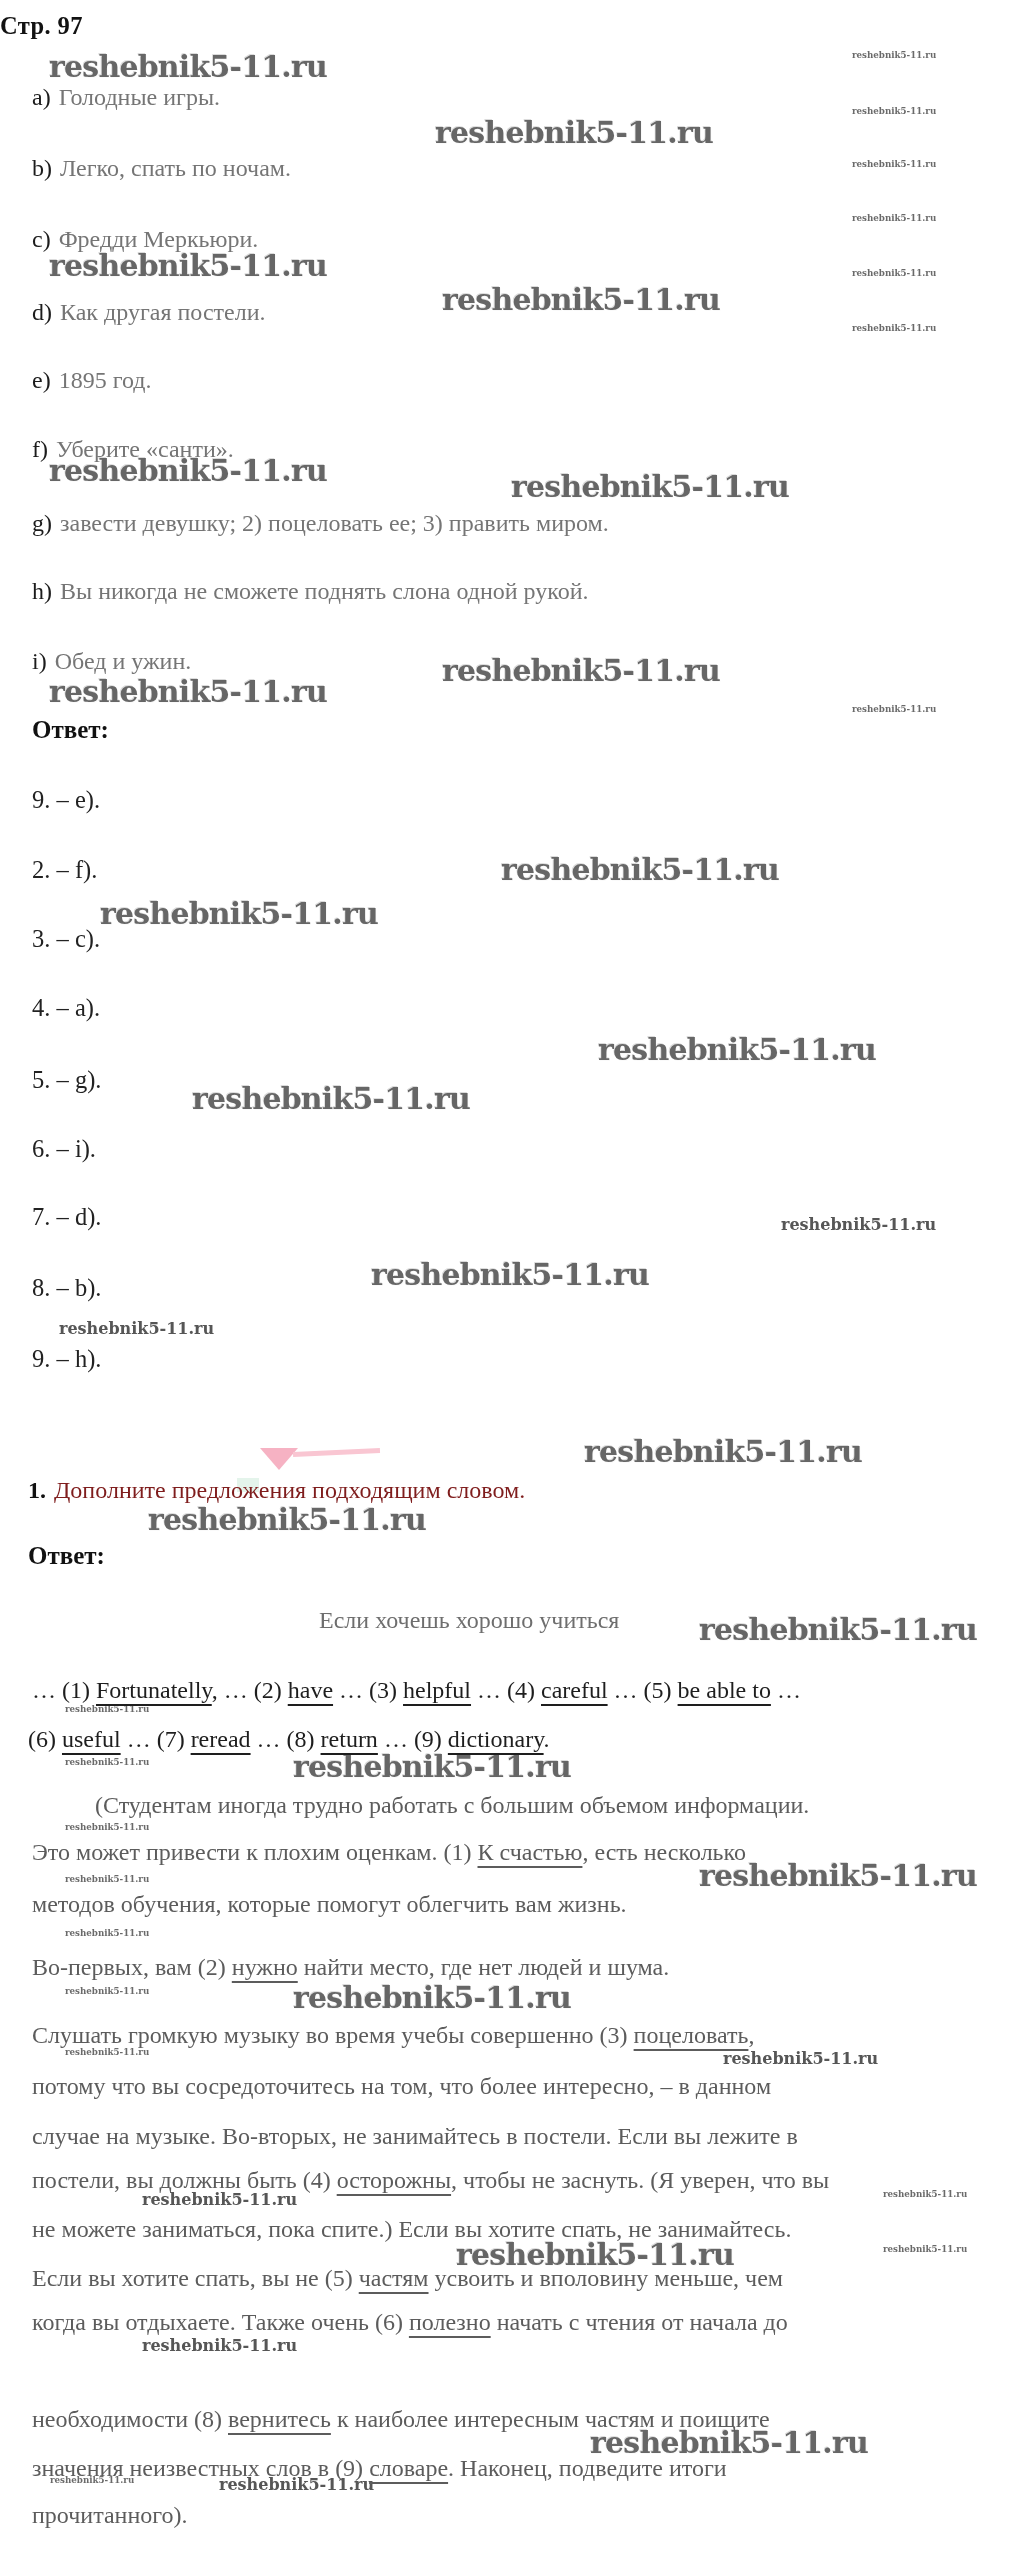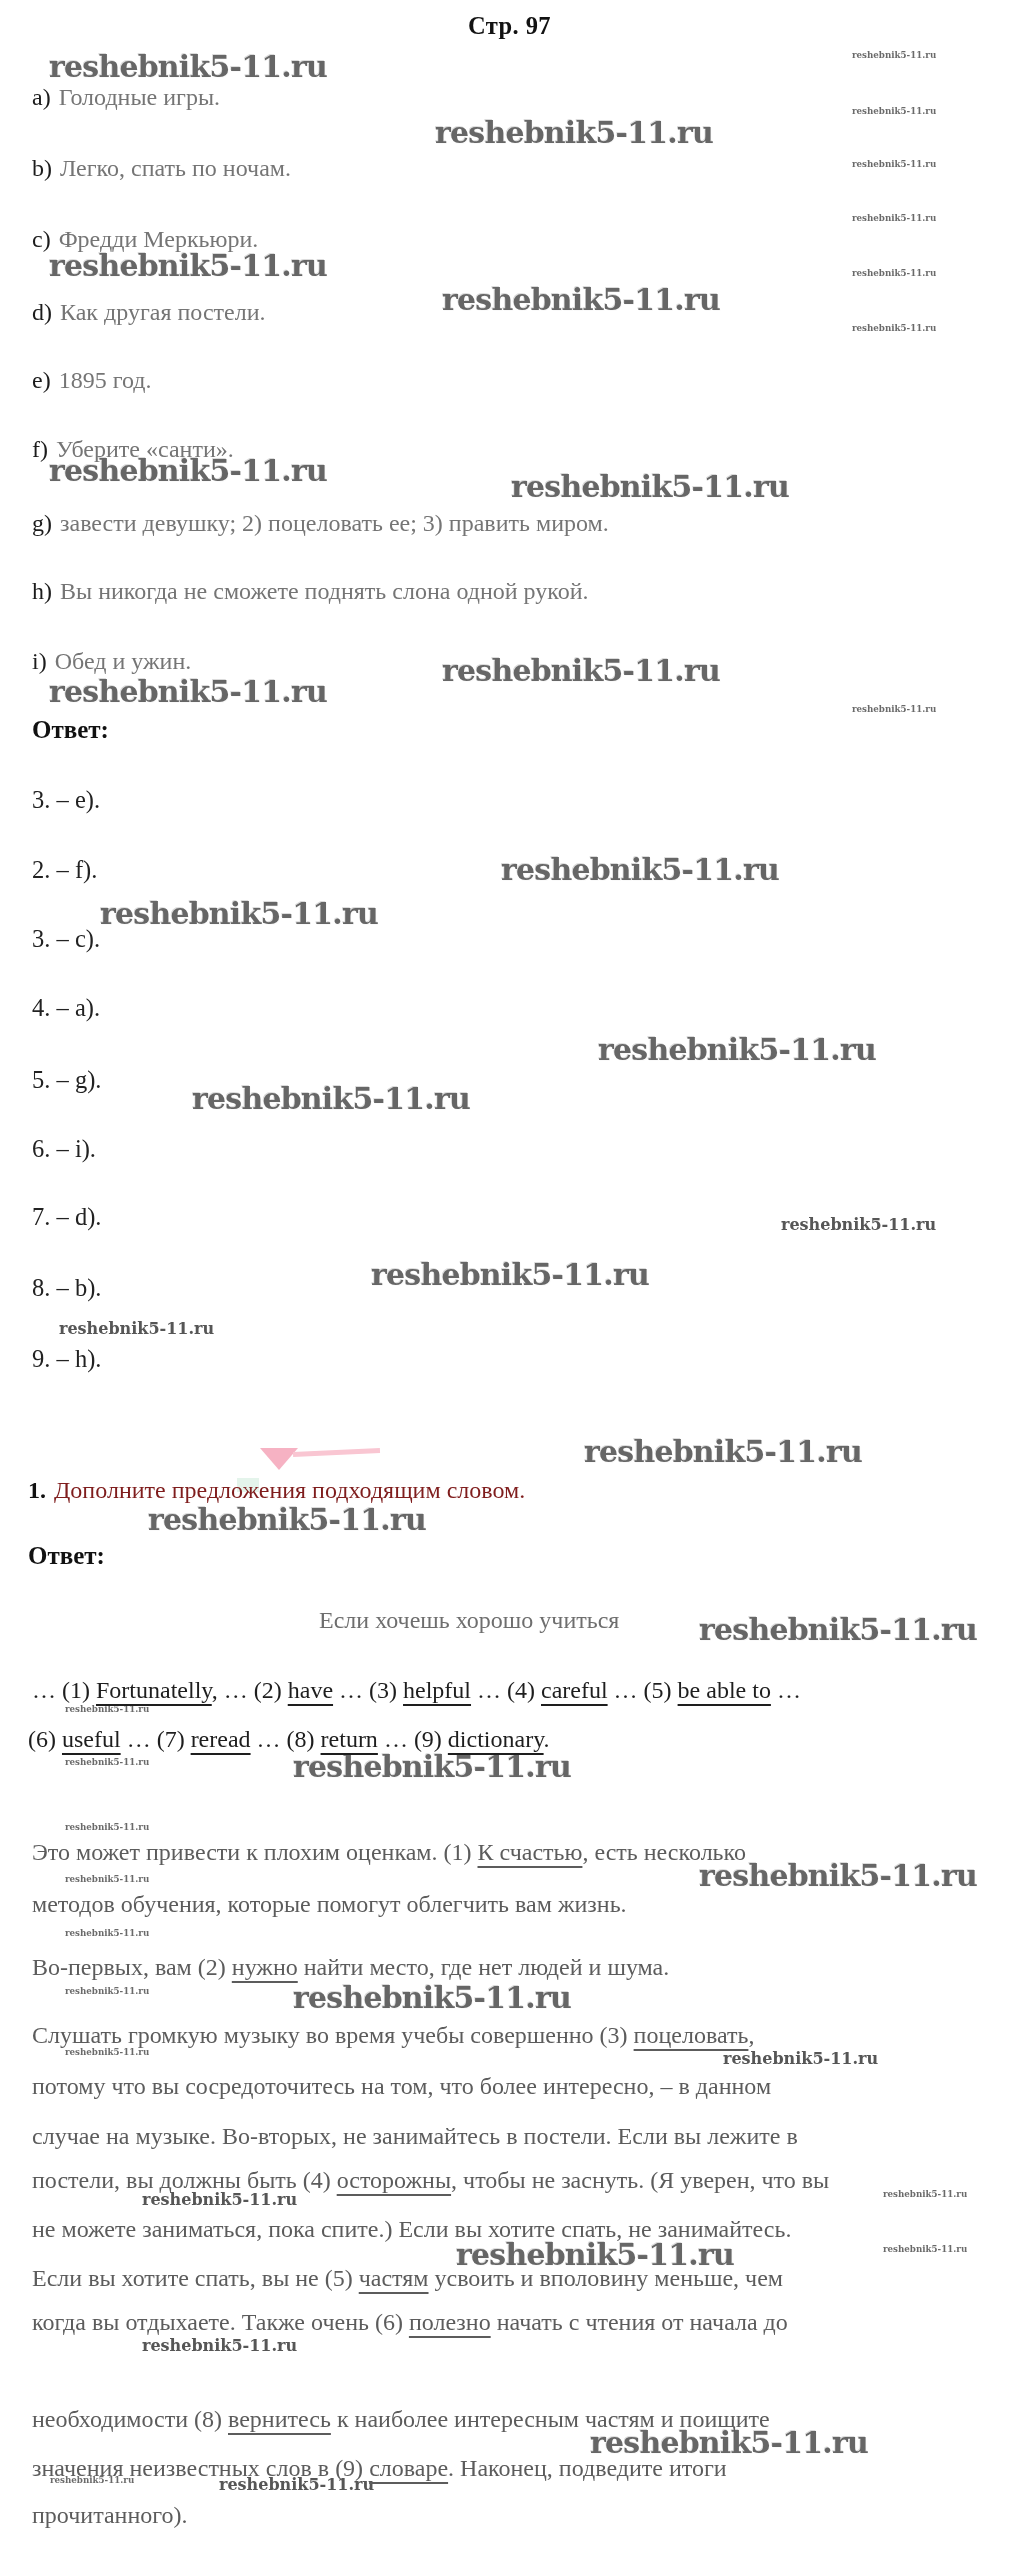--- a/index.html
+++ b/index.html
@@ -5,21 +5,21 @@
   html,body{margin:0;padding:0;background:#e8e8e8;}
   .page{
     position:relative;
     width:1019px;height:2576px;
     margin:0 auto;
     background:#ffffff;
     font-family:"Liberation Serif","DejaVu Serif",serif;
     overflow:hidden;
   }
   .line{position:absolute;white-space:nowrap;font-size:24px;line-height:1.1;}
-  .page-title{left:0;right:0;text-align:center;font-weight:bold;color:#121212;font-size:24.5px;letter-spacing:0.4px;}
+  .page-title{left:0;right:0;text-align:left;font-weight:bold;color:#121212;font-size:24.5px;letter-spacing:0.4px;}
   .item .lbl{color:#1c1c1c;margin-right:8px;}
   .item .txt{color:#757575;}
   .match{color:#222222;font-size:24.5px;}
   .heading{font-weight:bold;color:#111111;font-size:25px;}
   .task .num{font-weight:bold;color:#111111;margin-right:8px;}
   .task .txt{color:#7f1d1d;}
   .essay-title{color:#6e6e6e;}
   .eng{color:#1e1e1e;}
   .para{color:#5c5c5c;}
   .indent{padding-left:63px;}
@@ -130,41 +130,42 @@
   </div>
   <div class="line item" style="left:32px;top:578px">
     <span class="lbl">h)</span><span class="txt">Вы никогда не сможете поднять слона одной рукой.</span>
   </div>
   <div class="line item" style="left:32px;top:648px">
     <span class="lbl">i)</span><span class="txt">Обед и ужин.</span>
   </div>
 
   <div class="line heading" style="left:32px;top:716px">Ответ:</div>
 
-  <div class="line match" style="left:32px;top:787px">3. – e).</div>
+  <div class="line match" style="left:32px;top:787px">9. – e).</div>
   <div class="line match" style="left:32px;top:857px">2. – f).</div>
   <div class="line match" style="left:32px;top:926px">3. – c).</div>
   <div class="line match" style="left:32px;top:995px">4. – a).</div>
   <div class="line match" style="left:32px;top:1067px">5. – g).</div>
   <div class="line match" style="left:32px;top:1136px">6. – i).</div>
   <div class="line match" style="left:32px;top:1204px">7. – d).</div>
   <div class="line match" style="left:32px;top:1275px">8. – b).</div>
   <div class="line match" style="left:32px;top:1346px">9. – h).</div>
 
   <div class="line task" style="left:28px;top:1477px">
     <span class="num">1.</span><span class="txt">Дополните предложения подходящим словом.</span>
   </div>
 
   <div class="line heading" style="left:28px;top:1542px">Ответ:</div>
 
   <div class="line essay-title" style="left:319px;top:1607px">Если хочешь хорошо учиться</div>
 
   <div class="line eng" style="left:32px;top:1677px"><span>… (1) </span><span class="u">Fortunatelly</span><span>, … (2) </span><span class="u">have</span><span> … (3) </span><span class="u">helpful</span><span> … (4) </span><span class="u">careful</span><span> … (5) </span><span class="u">be able to</span><span> …</span></div>
   <div class="line eng" style="left:28px;top:1726px"><span>(6) </span><span class="u">useful</span><span> … (7) </span><span class="u">reread</span><span> … (8) </span><span class="u">return</span><span> … (9) </span><span class="u">dictionary</span><span>.</span></div>
 
+  <div class="line para indent" style="left:32px;top:1792px"><span>(Студентам иногда трудно работать с большим объемом информации.</span></div>
   <div class="line para" style="left:32px;top:1839px"><span>Это может привести к плохим оценкам. (1) </span><span class="u">К счастью</span><span>, есть несколько</span></div>
   <div class="line para" style="left:32px;top:1891px"><span>методов обучения, которые помогут облегчить вам жизнь.</span></div>
   <div class="line para" style="left:32px;top:1954px"><span>Во-первых, вам (2) </span><span class="u">нужно</span><span> найти место, где нет людей и шума.</span></div>
   <div class="line para" style="left:32px;top:2022px"><span>Слушать громкую музыку во время учебы совершенно (3) </span><span class="u">поцеловать</span><span>,</span></div>
   <div class="line para" style="left:32px;top:2073px"><span>потому что вы сосредоточитесь на том, что более интересно, – в данном</span></div>
   <div class="line para" style="left:32px;top:2123px"><span>случае на музыке. Во-вторых, не занимайтесь в постели. Если вы лежите в</span></div>
   <div class="line para" style="left:32px;top:2167px"><span>постели, вы должны быть (4) </span><span class="u">осторожны</span><span>, чтобы не заснуть. (Я уверен, что вы</span></div>
   <div class="line para" style="left:32px;top:2216px"><span>не можете заниматься, пока спите.) Если вы хотите спать, не занимайтесь.</span></div>
   <div class="line para" style="left:32px;top:2265px"><span>Если вы хотите спать, вы не (5) </span><span class="u">частям</span><span> усвоить и вполовину меньше, чем</span></div>
   <div class="line para" style="left:32px;top:2309px"><span>когда вы отдыхаете. Также очень (6) </span><span class="u">полезно</span><span> начать с чтения от начала до</span></div>

